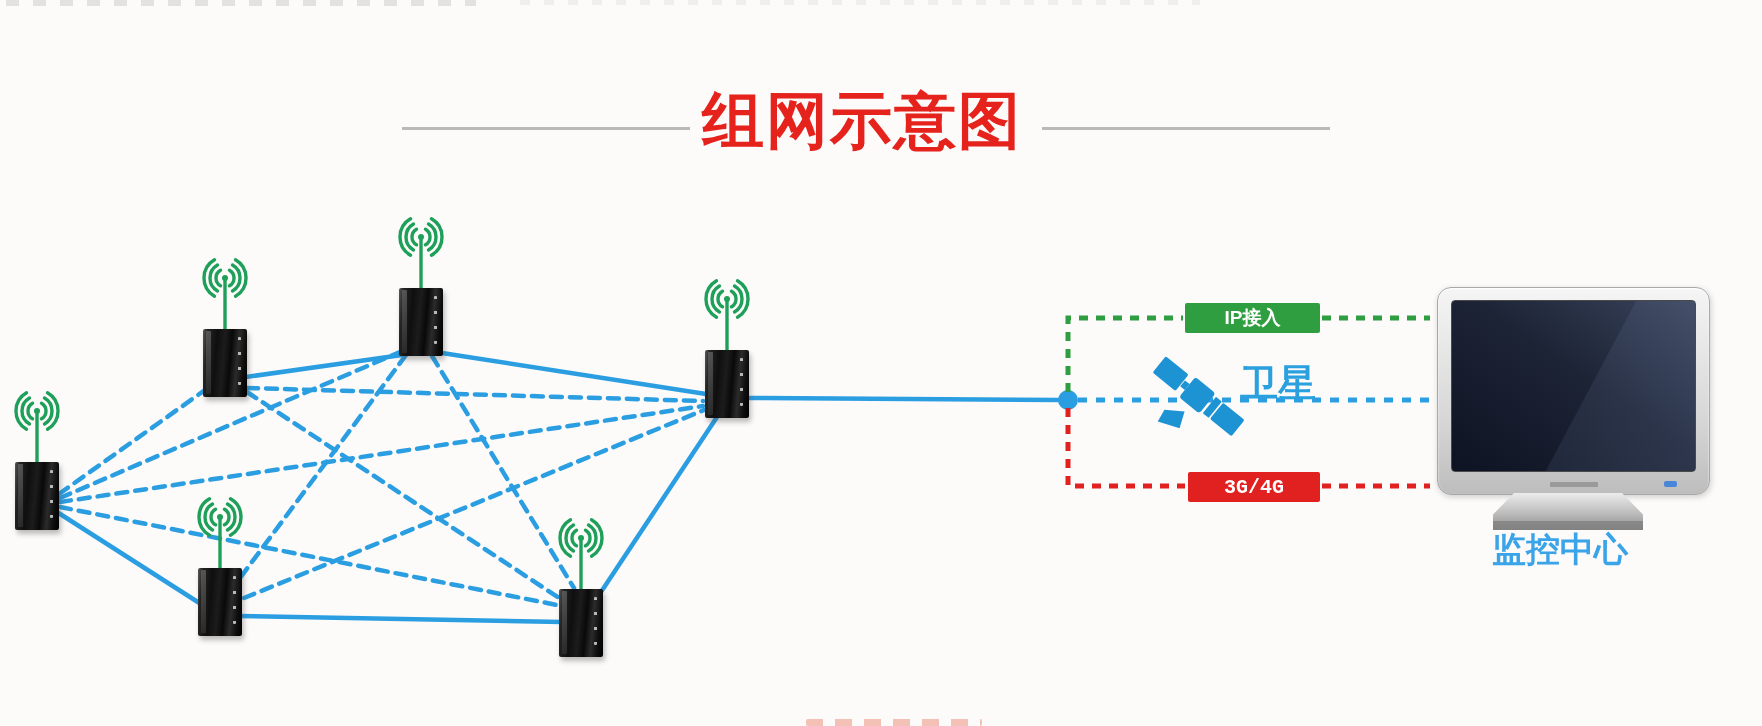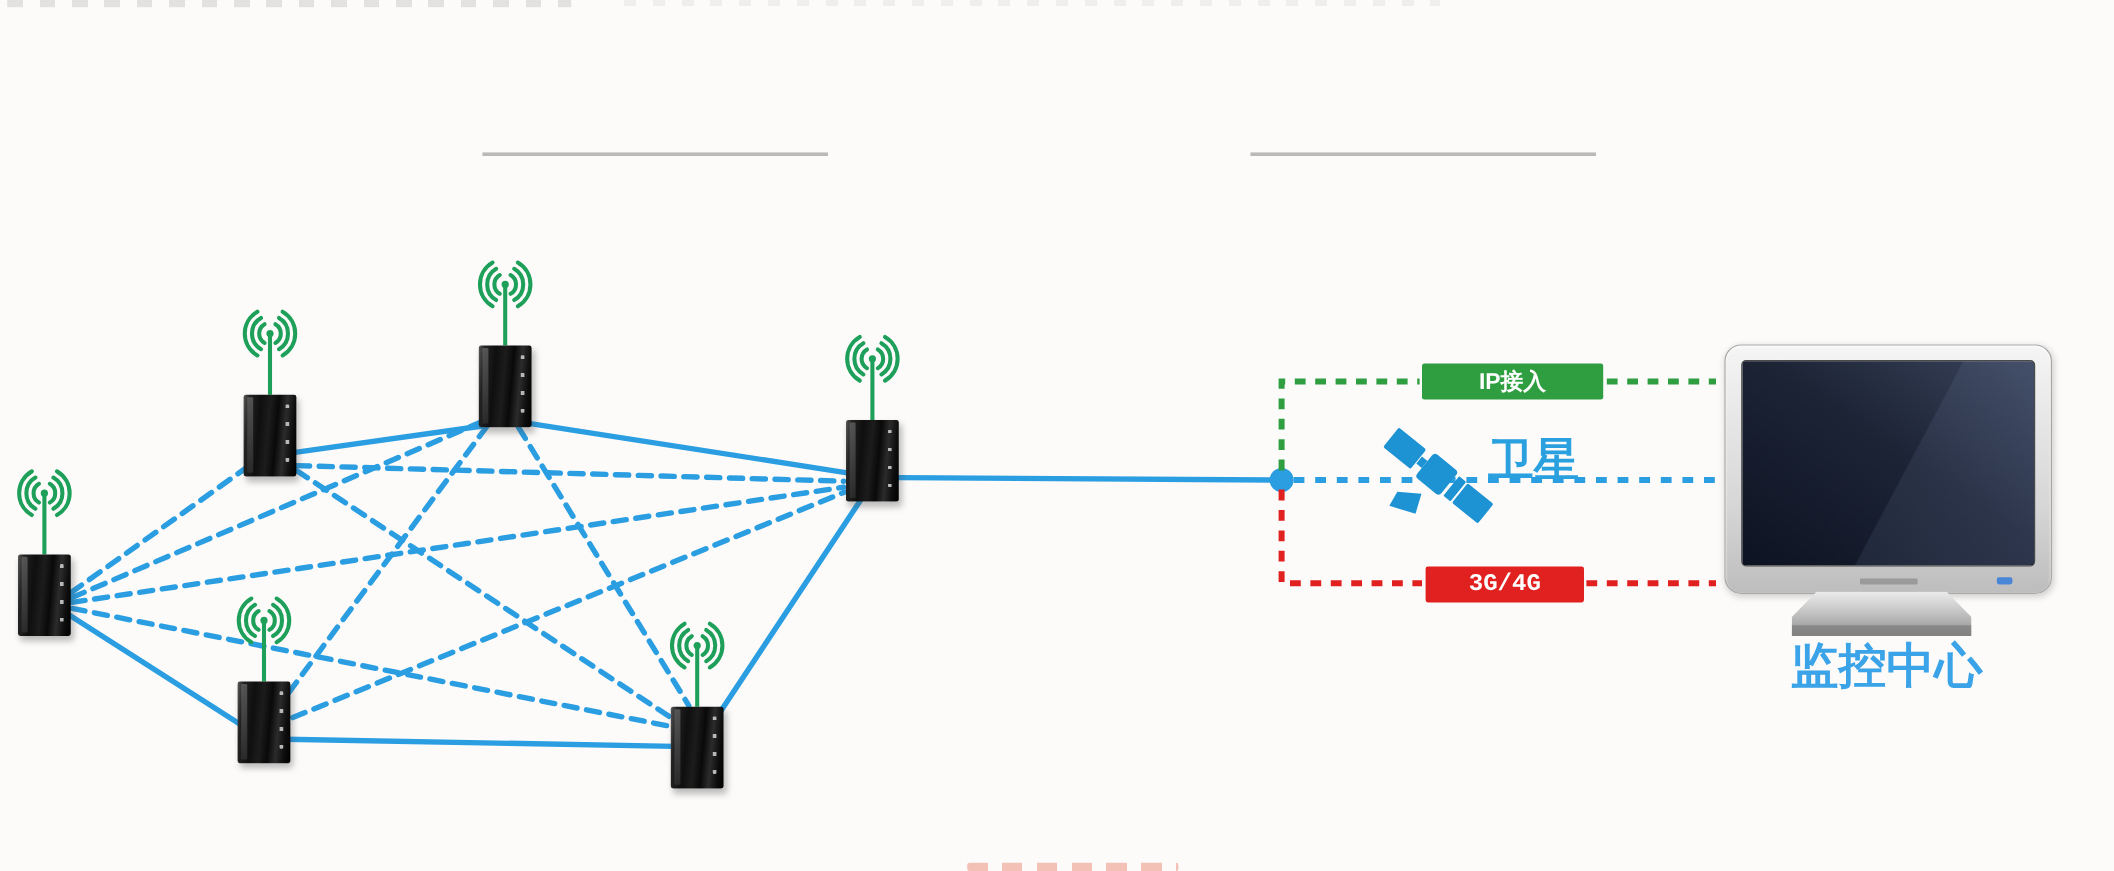--- a/index.html
+++ b/index.html
@@ -50,21 +50,21 @@
   .box::after{
     content:"";position:absolute;right:6px;top:8px;width:3px;height:48px;
     background:repeating-linear-gradient(180deg,#d2d2d2 0 3px,transparent 3px 15px);
     opacity:.85;border-radius:1px;
   }
   
   .pill{
     position:absolute;display:flex;align-items:center;justify-content:center;
     color:#fff;font-weight:700;border-radius:2px;
   }
-  .pill-ip{left:1185px;top:303px;width:151px;height:30px;background:#2f9e41;font-size:19px;}
+  .pill-ip{left:1185px;top:303px;width:135px;height:30px;background:#2f9e41;font-size:19px;}
   .pill-cell{left:1188px;top:472px;width:132px;height:30px;background:#e0211f;font-size:20px;font-family:Liberation Mono, monospace;}
   .satellite-label{
     position:absolute;left:1240px;top:358px;
     font-size:38px;font-weight:600;color:#2aa0df;white-space:nowrap;text-align:right;
   }
   .satellite-icon{position:absolute;left:1146px;top:350px;}
   
   .monitor{
     position:absolute;left:1437px;top:287px;width:271px;height:206px;
     border-radius:14px;border:1px solid #a8a8a8;
@@ -91,32 +91,33 @@
   .stand{
     position:absolute;left:1493px;top:493px;width:150px;height:37px;
     background:linear-gradient(180deg,#ececec 0%,#bcbcbc 55%,#8f8f8f 100%);
     clip-path:polygon(14% 0,86% 0,100% 58%,100% 100%,0 100%,0 58%);
   }
   .stand::after{
     content:"";position:absolute;left:0;bottom:0;width:100%;height:9px;background:#7c7c7c;opacity:.7;
   }
   .monitor-label{
     position:absolute;left:1492px;top:527px;width:160px;text-align:left;
-    font-size:40px;font-weight:600;color:#3ba3e8;white-space:nowrap;
+    font-size:34px;font-weight:600;color:#3ba3e8;white-space:nowrap;
   }
 </style>
 </head>
 <body>
 
 <div class="stage">
 
   <div class="top-remnant"></div>
   <div class="top-remnant2"></div>
 
   <div class="title-rule rule-left"></div>
+  <div class="page-title">组网示意图</div>
   <div class="title-rule rule-right"></div>
 
   <svg class="wires" width="1762" height="726" viewBox="0 0 1762 726">
     <g stroke="#2b9ee2" stroke-width="4.5" fill="none" stroke-linecap="round" stroke-dasharray="11 8">
       <line x1="59" y1="494" x2="205" y2="390"></line>
       <line x1="60" y1="498" x2="400" y2="352"></line>
       <line x1="60" y1="502" x2="703" y2="406"></line>
       <line x1="60" y1="507" x2="557" y2="605"></line>
       <line x1="247" y1="388" x2="703" y2="401"></line>
       <line x1="247" y1="392" x2="559" y2="598"></line>

